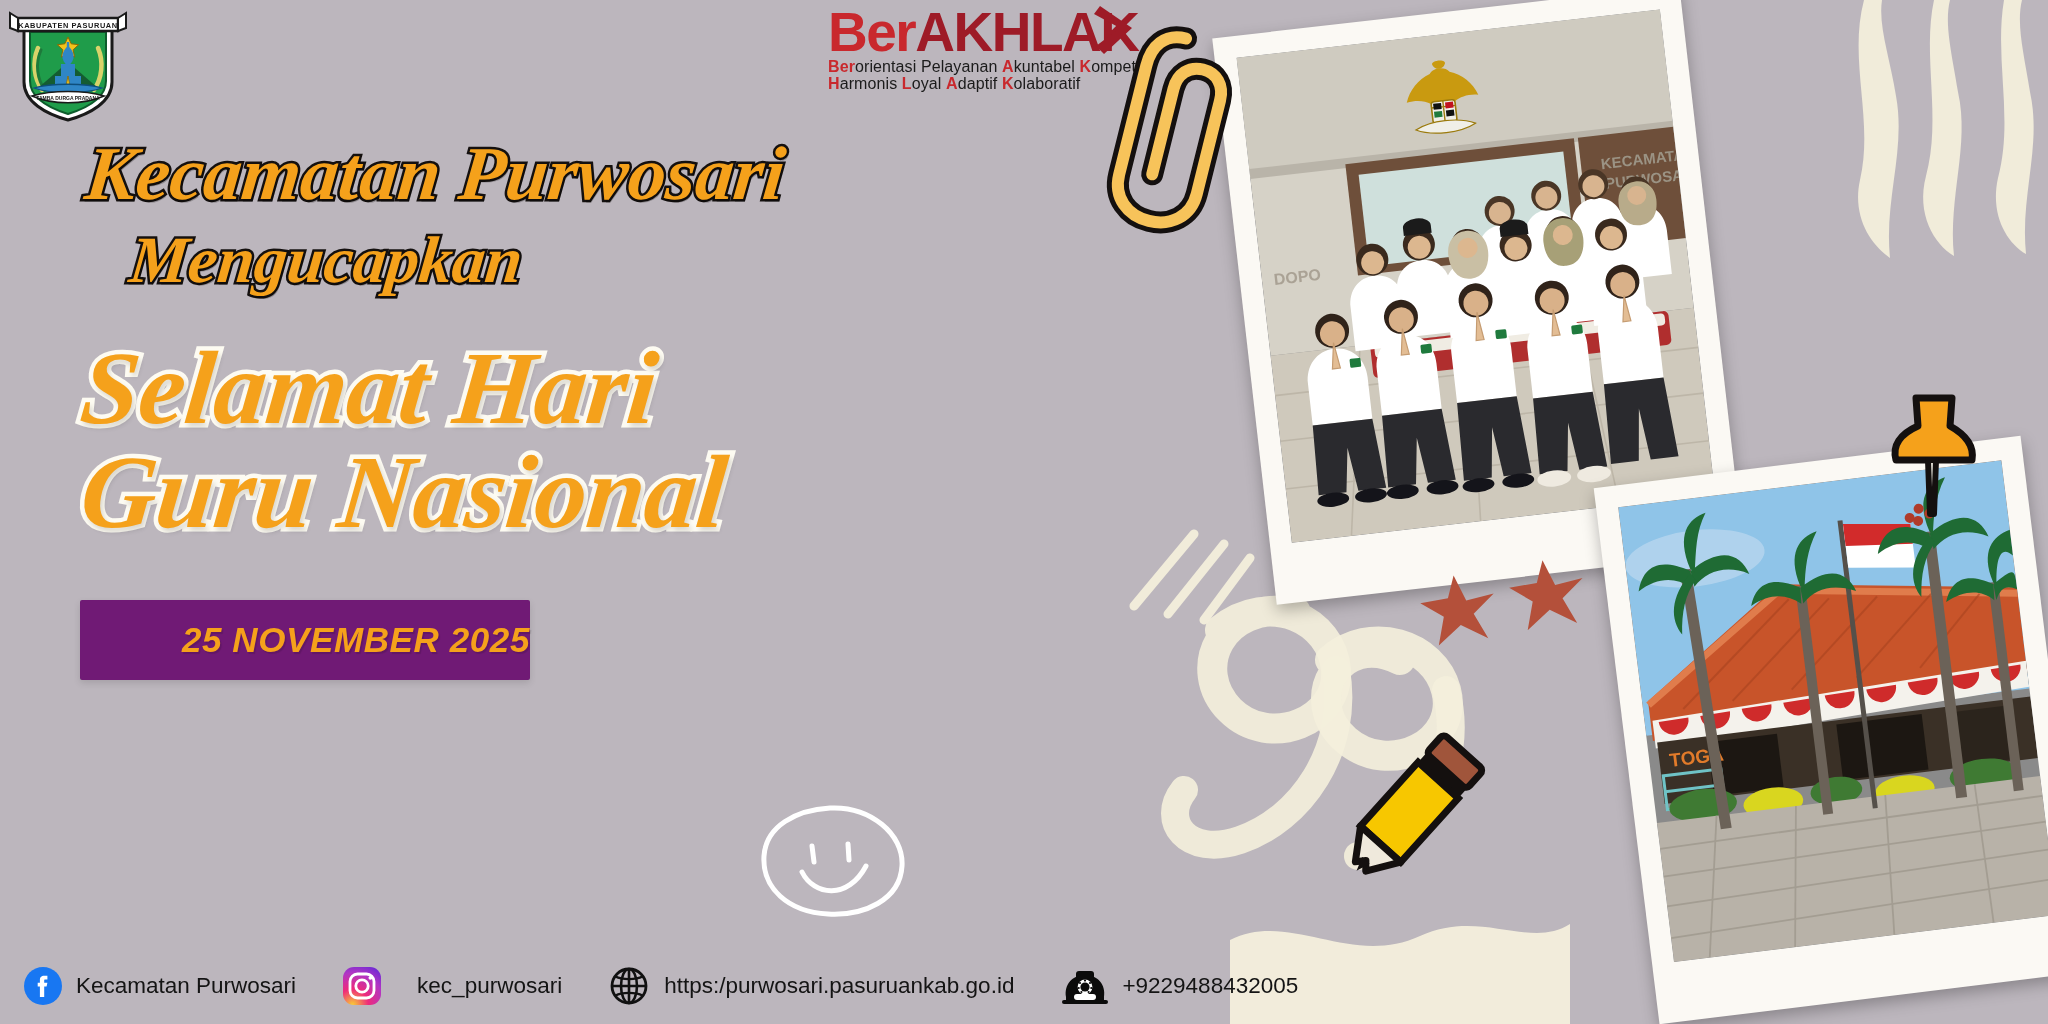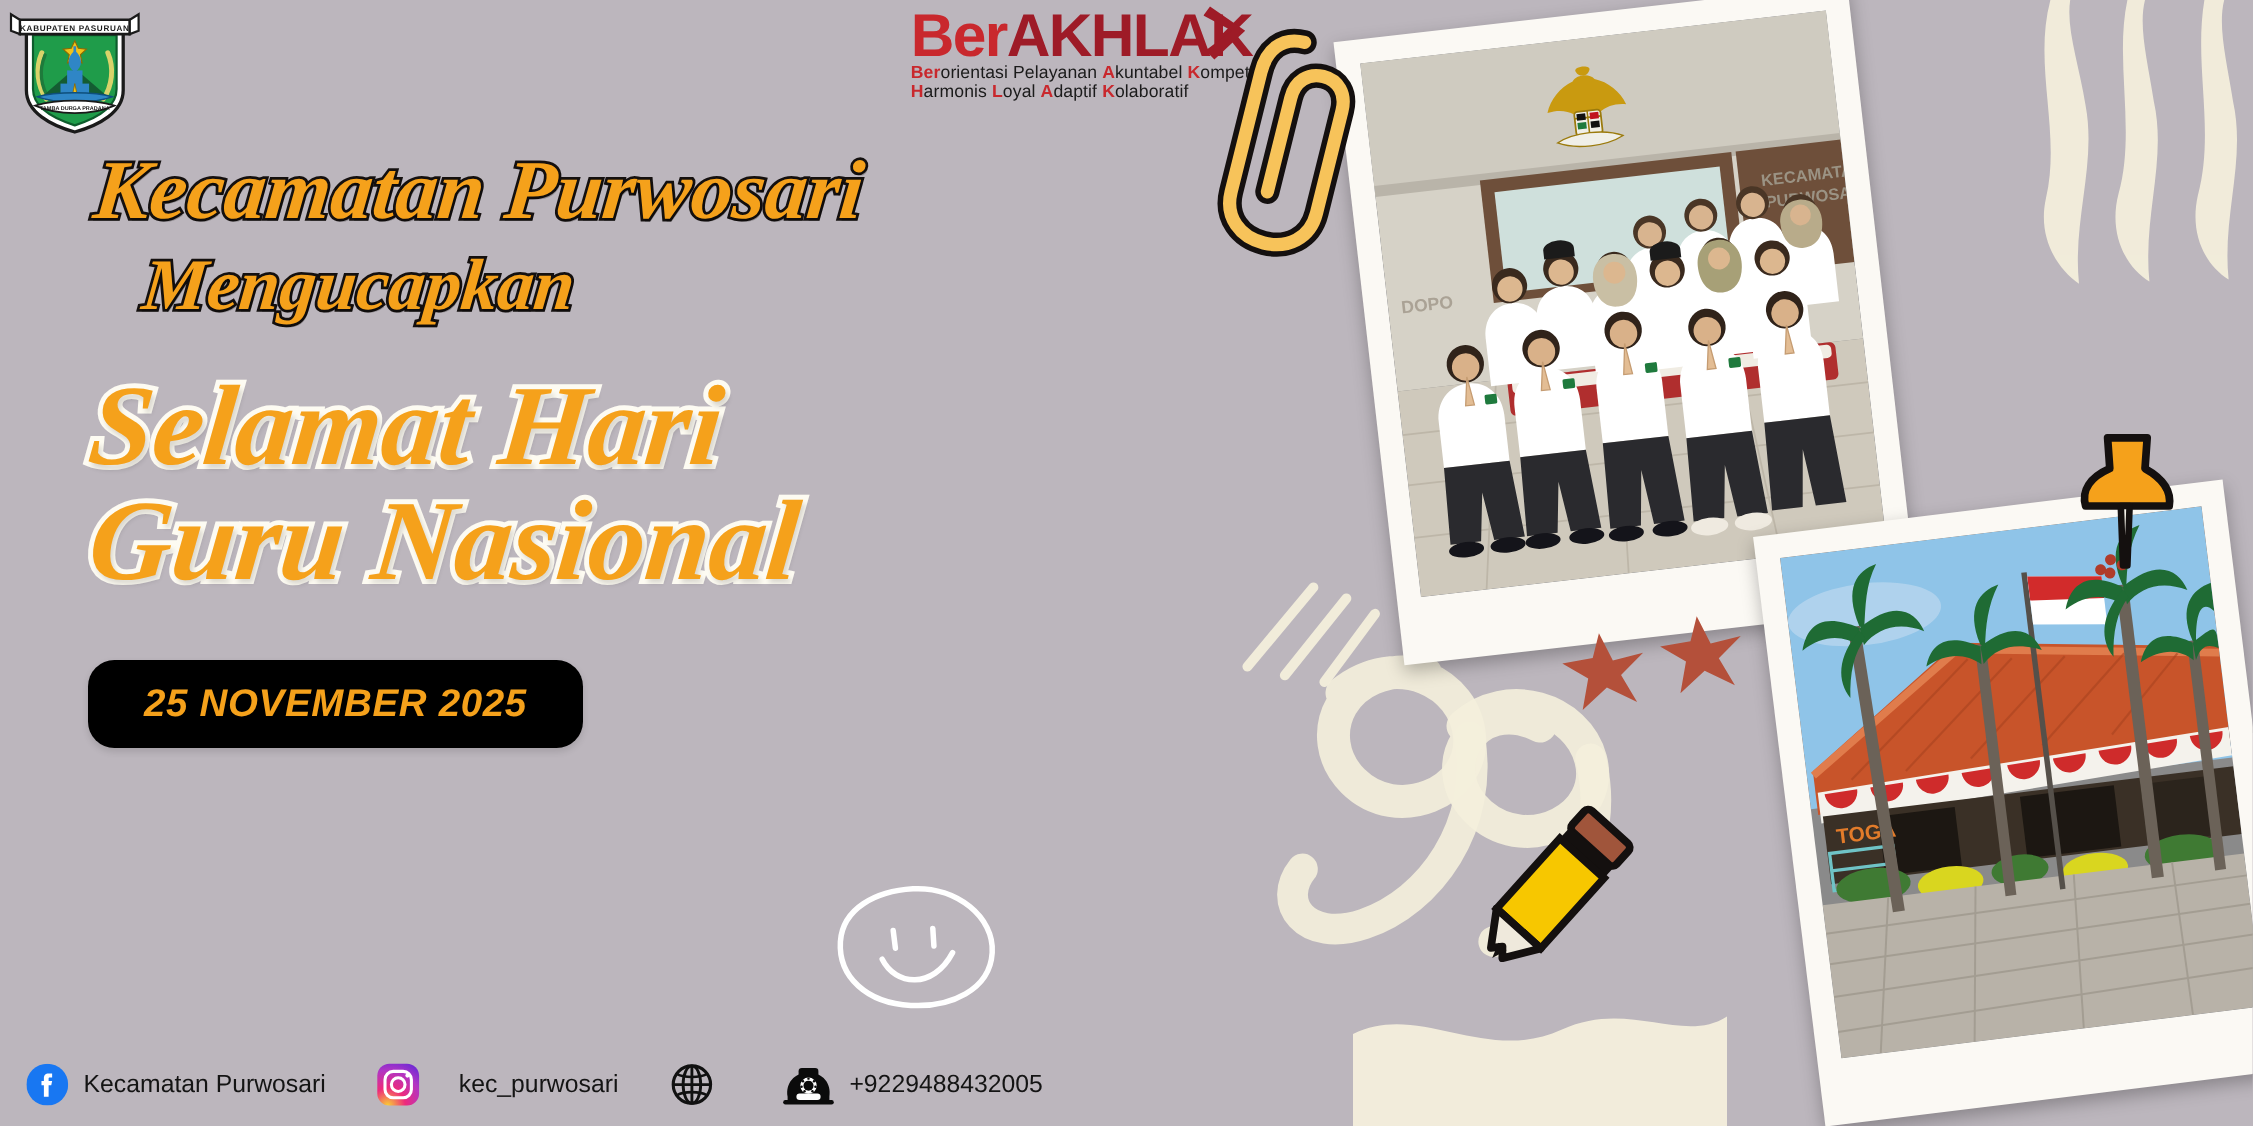--- a/index.html
+++ b/index.html
@@ -76,23 +76,23 @@
     font-size:104px;
     -webkit-text-stroke:9px #fdfbf2;
     paint-order:stroke fill;
     text-shadow:3px 4px 5px rgba(0,0,0,.14);
   }
 
   
   #date-badge{
     position:absolute; left:80px; top:600px;
     width:450px; height:80px;
-    background:#000000; border-radius:24px;
+    background:#701a75; border-radius:2px;
     box-shadow:0 3px 7px rgba(0,0,0,.12);
-    display:flex; align-items:center; justify-content:center;
+    display:flex; align-items:center; justify-content:flex-end;
   }
   #date-text{
     font-family:"Liberation Sans", sans-serif;
     font-weight:bold; font-style:italic;
     font-size:35px; letter-spacing:.6px;
     color:#f5a11b;
     text-shadow:1.5px 2px 1px rgba(0,0,0,.13);
   }
 
   
@@ -274,20 +274,21 @@
       <span class="ficon" style="margin-right:14px;">
         <svg width="42" height="42" viewBox="0 0 42 42">
           <circle cx="21" cy="21" r="17" fill="none" stroke="#111" stroke-width="2.8"></circle>
           <ellipse cx="21" cy="21" rx="8" ry="17" fill="none" stroke="#111" stroke-width="2.6"></ellipse>
           <line x1="4" y1="21" x2="38" y2="21" stroke="#111" stroke-width="2.6"></line>
           <path d="M7.5 11.5 C14 15 28 15 34.5 11.5" fill="none" stroke="#111" stroke-width="2.4"></path>
           <path d="M7.5 30.5 C14 27 28 27 34.5 30.5" fill="none" stroke="#111" stroke-width="2.4"></path>
           <line x1="21" y1="4" x2="21" y2="38" stroke="#111" stroke-width="2.6"></line>
         </svg>
       </span>
+      <span class="flabel">https:/purwosari.pasuruankab.go.id</span>
     </div>
 
     <div class="fitem">
       <span class="ficon" style="margin-right:12px;">
         <svg width="50" height="38" viewBox="0 0 50 38">
           <path d="M6 30 C4 18 12 8 25 8 C38 8 46 18 44 30 L44 34 L6 34 Z" fill="#0b0b0b"></path>
           <rect x="16" y="4" width="18" height="9" rx="3" fill="#0b0b0b"></rect>
           <circle cx="25" cy="20" r="7.4" fill="#fff"></circle>
           <circle cx="25" cy="20" r="4.6" fill="#0b0b0b"></circle>
           <g fill="#0b0b0b">

